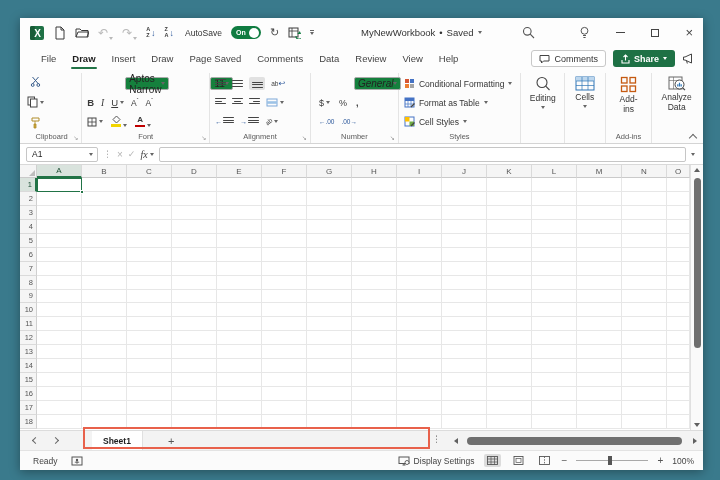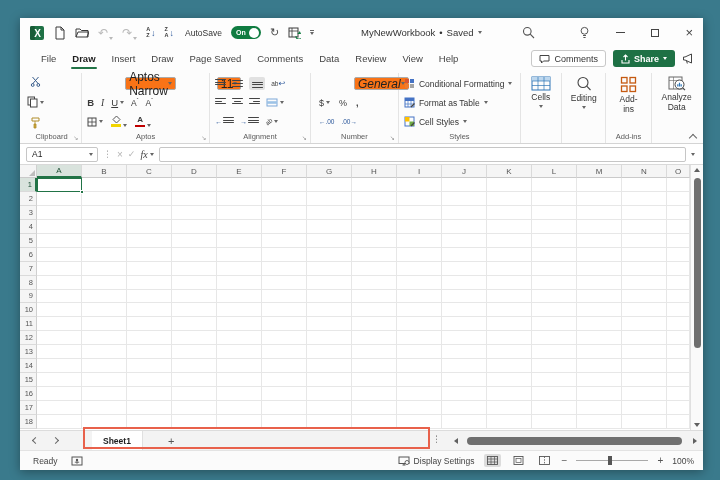--- a/index.html
+++ b/index.html
@@ -40,21 +40,21 @@
 
   
   .ribbon { height:74px; background:#fcfcfc; border-bottom:1px solid #d4d4d4; display:flex; padding:3px 2px 0 2px; flex:none; position:relative; }
   .rgroup { border-right:1px solid #e4e4e4; padding:1px 5px 13px 5px; position:relative; display:flex; gap:4px; }
   .rgroup .glabel { position:absolute; bottom:2px; left:0; right:0; text-align:center; font-size:7.5px; color:#5a5a5a; }
   .rgroup .launcher { position:absolute; bottom:2px; right:3px; font-size:6px; color:#888; }
   .bigbtn { display:flex; flex-direction:column; align-items:center; justify-content:flex-start; gap:2px; padding:2px 4px; font-size:8.5px; color:#333; }
   .bigbtn .lbl { line-height:1.15; text-align:center; }
   .col3 { display:flex; flex-direction:column; justify-content:space-between; padding:2px 0 1px 0; }
   .rrow { display:flex; align-items:center; gap:5px; height:15px; }
-  .combo { border:1px solid #ababab; border-radius:2px; background:#f97316; height:13px; display:flex; align-items:center; justify-content:space-between; padding:0 3px; font-size:12px; color:#222;margin-left:38px; }
+  .combo { border:1px solid #ababab; border-radius:2px; background:#15803d; height:13px; display:flex; align-items:center; justify-content:space-between; padding:0 3px; font-size:10px; color:#222;margin-left:38px; }
   .fmt { font-size:9.5px; color:#3a3a3a; display:inline-flex; align-items:center; }
   .fmt b { font-weight:bold; } .fmt i { font-family:"Liberation Serif", serif; }
   .underb { text-decoration:underline; }
   .fontsz { font-size:8.5px; color:#3a3a3a; }
   .colorbtn { display:inline-flex; flex-direction:column; align-items:center; line-height:1; }
   .colorbtn .bar { width:10px; height:2.5px; margin-top:1px; }
   .li { display:inline-flex; flex-direction:column; width:11px; height:9px; gap:1.6px; }
   .li b { height:1.1px; background:#444; display:block; width:100%; border-radius:.5px; }
   .li.vt { justify-content:flex-start; } .li.vm { justify-content:center; } .li.vb { justify-content:flex-end; }
   .li.hl b:nth-child(even){ width:7px; align-self:flex-start; }
@@ -323,21 +323,21 @@
           </span>
           <span class="colorbtn" style="flex-direction:row;align-items:flex-end;gap:2px;">
             <span style="display:inline-flex;flex-direction:column;align-items:center;">
               <span style="font-size:8px;font-weight:bold;color:#3a3a3a;">A</span>
               <span class="bar" style="background:#C00000;"></span>
             </span>
             <span class="dd"></span>
           </span>
         </div>
       </div>
-      <span class="glabel">Aptos</span>
+      <span class="glabel">Font</span>
       <span class="launcher">↘</span>
     </div>
 
     <div class="rgroup" style="width:104px;">
       <div class="col3" style="width:100%;">
         <div class="rrow" style="gap:6px;">
           <span class="li vt">
               <b></b>
               <b></b>
               <b></b>
@@ -464,39 +464,39 @@
               <rect x="5.5" y="5.5" width="4.5" height="4.5" fill="#70AD47"></rect>
               <path d="M7 10l3.5-3.5" stroke="#444" stroke-width="1.2"></path>
             </svg>
           <span>Cell Styles</span>
           <span class="dd"></span>
         </div>
       </div>
       <span class="glabel">Styles</span>
     </div>
 
+    <div class="rgroup" style="width:44px;">
+      <div class="bigbtn" style="margin:0 auto;">
+        <svg width="16" height="16" viewBox="0 0 16 16">
+            <circle cx="7" cy="6.5" r="5" fill="none" stroke="#444" stroke-width="1.1"></circle>
+            <path d="M10.7 10.2L14.5 14" stroke="#444" stroke-width="1.1"></path>
+          </svg>
+        <span class="lbl">Editing</span>
+        <span class="dd"></span>
+      </div>
+    </div>
+
     <div class="rgroup" style="width:42px;">
       <div class="bigbtn" style="margin:0 auto;">
         <svg width="20" height="15" viewBox="0 0 20 15">
             <rect x="1" y="1" width="18" height="13" fill="none" stroke="#2E75B6" stroke-width="1"></rect>
             <rect x="1" y="1" width="18" height="4" fill="#BDD7EE"></rect>
             <path d="M1 5h18M1 9.5h18M7 1v13M13 1v13" stroke="#2E75B6" stroke-width=".7"></path>
           </svg>
         <span class="lbl">Cells</span>
-        <span class="dd"></span>
-      </div>
-    </div>
-
-    <div class="rgroup" style="width:44px;">
-      <div class="bigbtn" style="margin:0 auto;">
-        <svg width="16" height="16" viewBox="0 0 16 16">
-            <circle cx="7" cy="6.5" r="5" fill="none" stroke="#444" stroke-width="1.1"></circle>
-            <path d="M10.7 10.2L14.5 14" stroke="#444" stroke-width="1.1"></path>
-          </svg>
-        <span class="lbl">Editing</span>
         <span class="dd"></span>
       </div>
     </div>
 
     <div class="rgroup" style="width:48px;">
       <div class="bigbtn" style="margin:0 auto;">
         <svg width="17" height="17" viewBox="0 0 17 17">
             <rect x="1.5" y="1.5" width="5.5" height="5.5" fill="none" stroke="#C55A11" stroke-width="1.3"></rect>
             <rect x="10" y="1.5" width="5.5" height="5.5" fill="none" stroke="#C55A11" stroke-width="1.3"></rect>
             <rect x="1.5" y="10" width="5.5" height="5.5" fill="none" stroke="#C55A11" stroke-width="1.3"></rect>

